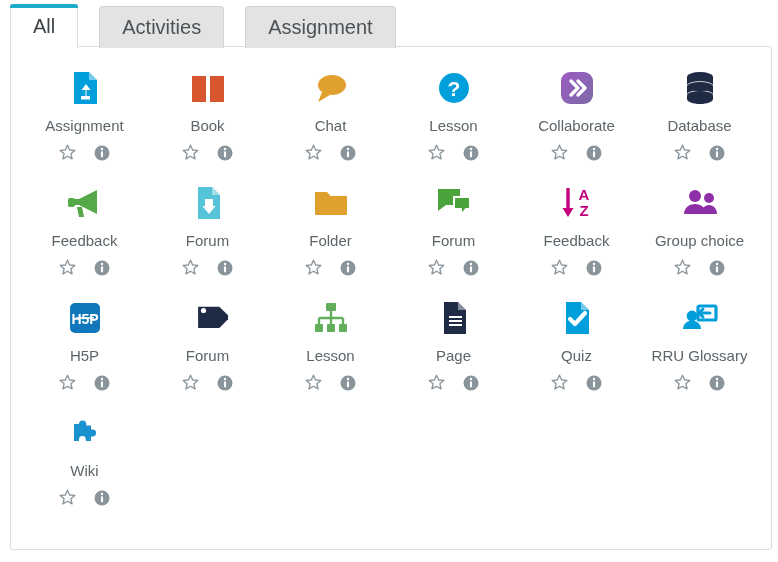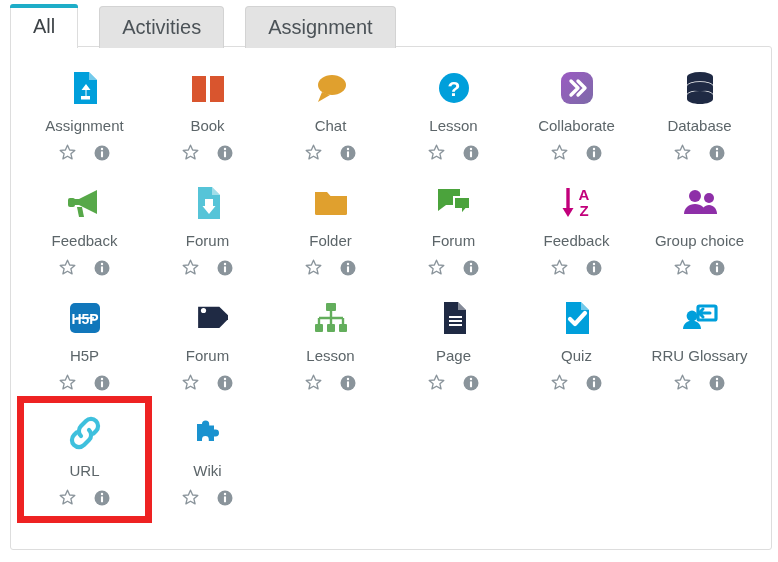--- a/index.html
+++ b/index.html
@@ -584,43 +584,20 @@
             </span>
             <span class="act">
               <svg width="18" height="18" viewBox="0 0 24 24">
                 <circle cx="12" cy="12" r="10" fill="#8a949b"></circle>
                 <circle cx="12" cy="6.6" r="1.6" fill="#ffffff"></circle>
                 <rect x="10.6" y="9.6" width="2.8" height="8.2" rx="1.2" fill="#ffffff"></rect>
               </svg>
             </span>
           </div>
         </div>
-        <div class="card highlight">
-          <div class="icon-wrap">
-            <svg width="40" height="40" viewBox="0 0 40 40" xmlns="http://www.w3.org/2000/svg">
-              <path d="M16 23a7 7 0 0 1 0-10l5-5a7 7 0 0 1 10 10l-2.5 2.5" stroke="#3ec0dd" stroke-width="4.2" fill="none" stroke-linecap="round"></path>
-              <path d="M24 17a7 7 0 0 1 0 10l-5 5a7 7 0 0 1-10-10l2.5-2.5" stroke="#3ec0dd" stroke-width="4.2" fill="none" stroke-linecap="round"></path>
-            </svg>
-          </div>
-          <div class="card-label">URL</div>
-          <div class="card-actions">
-            <span class="act">
-              <svg width="19" height="19" viewBox="0 0 24 24">
-                <path d="M12 2.8l2.7 6 6.5.6-4.9 4.3 1.5 6.4L12 16.7 6.2 20.1l1.5-6.4L2.8 9.4l6.5-.6z" fill="none" stroke="#8a949b" stroke-width="1.7" stroke-linejoin="round"></path>
-              </svg>
-            </span>
-            <span class="act">
-              <svg width="18" height="18" viewBox="0 0 24 24">
-                <circle cx="12" cy="12" r="10" fill="#8a949b"></circle>
-                <circle cx="12" cy="6.6" r="1.6" fill="#ffffff"></circle>
-                <rect x="10.6" y="9.6" width="2.8" height="8.2" rx="1.2" fill="#ffffff"></rect>
-              </svg>
-            </span>
-          </div>
-        </div>
         <div class="card">
           <div class="icon-wrap">
             <svg width="40" height="40" viewBox="0 0 40 40" xmlns="http://www.w3.org/2000/svg">
               <path d="M14 7a3.6 3.6 0 0 1 7.2 0v1.4H26v4.2h1.6a3.4 3.4 0 0 1 0 6.8H26V24h-5.2v-1.5a3.4 3.4 0 0 0-6.8 0V24H9V7z" fill="#1a92cf" transform="translate(0,4)"></path>
             </svg>
           </div>
           <div class="card-label">Wiki</div>
           <div class="card-actions">
             <span class="act">
               <svg width="19" height="19" viewBox="0 0 24 24">

